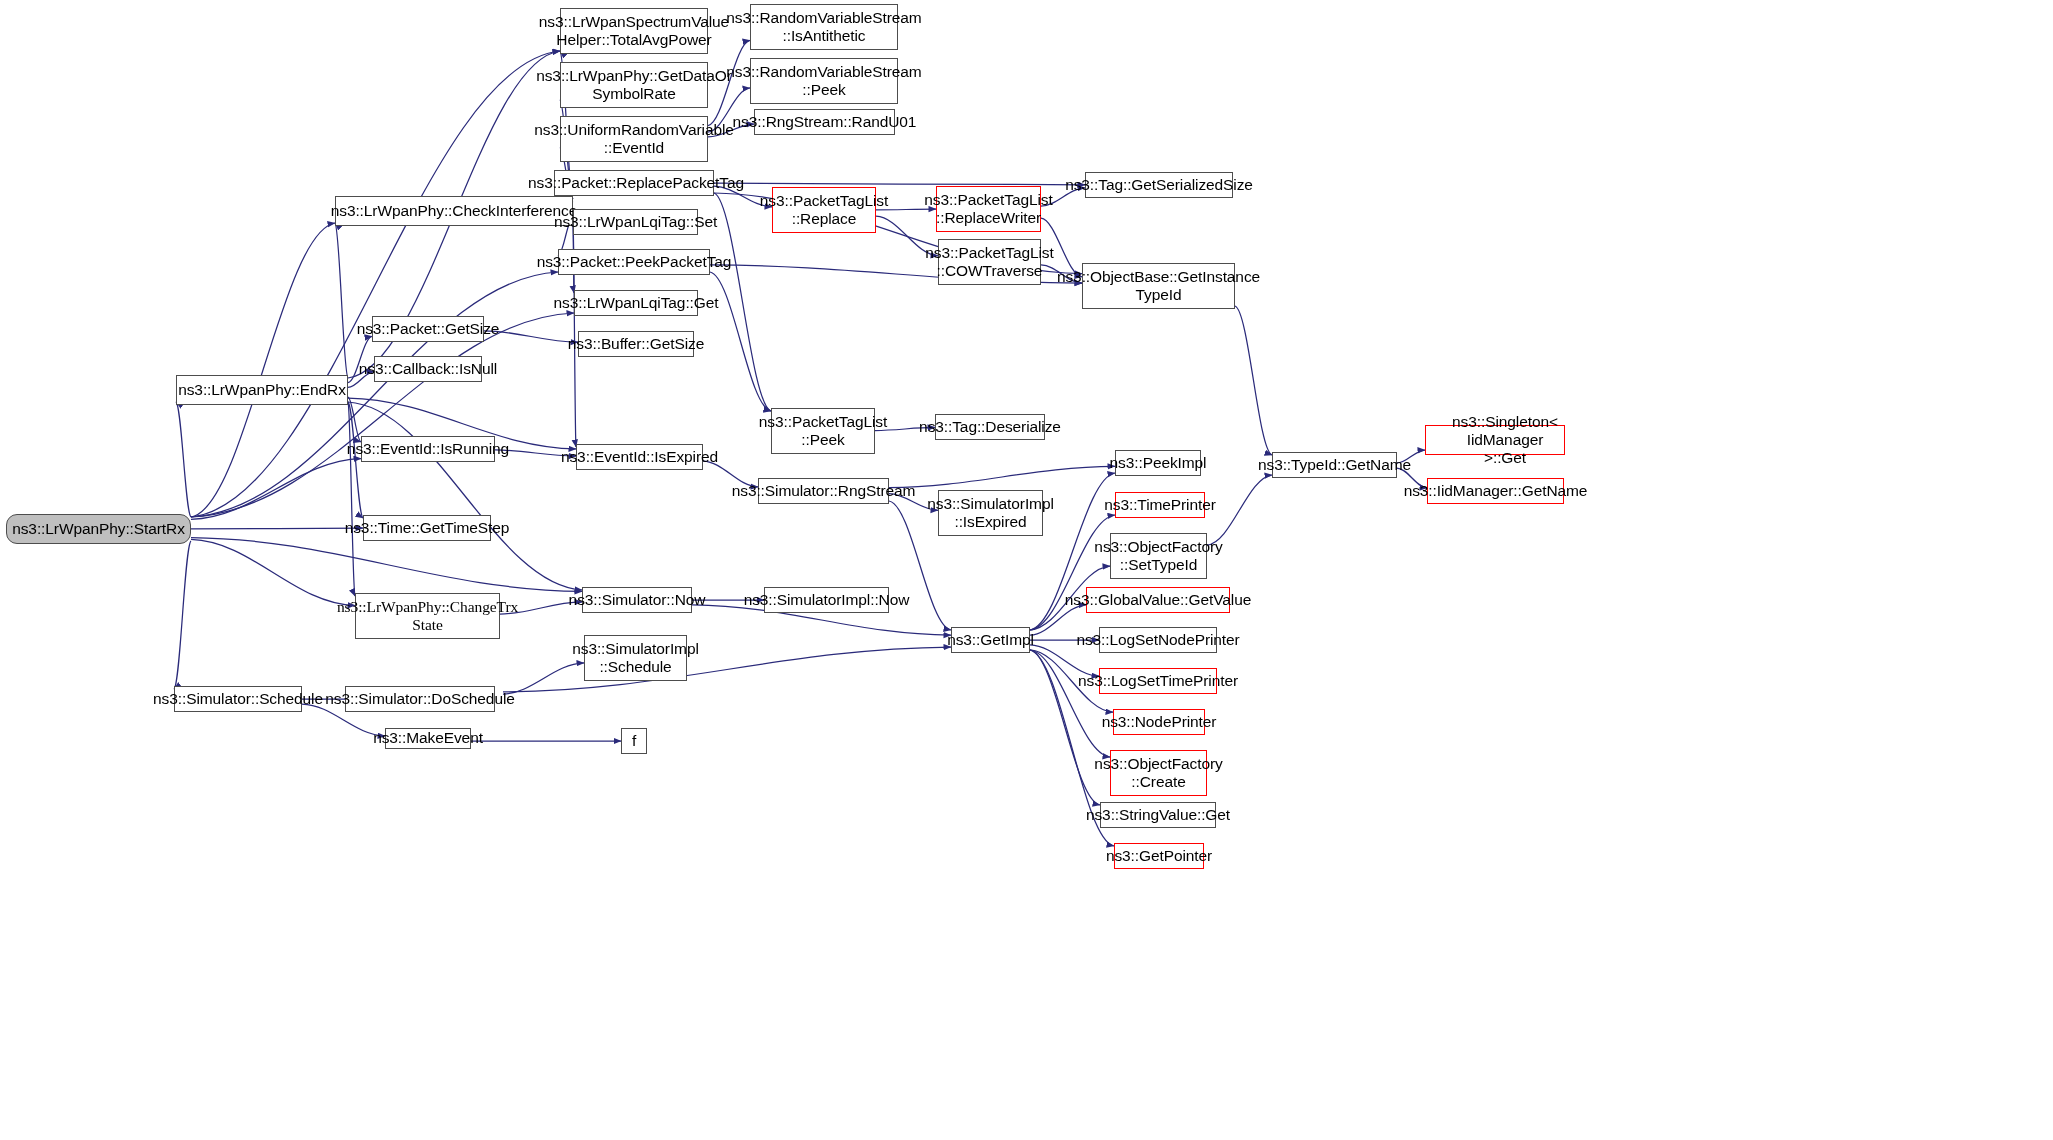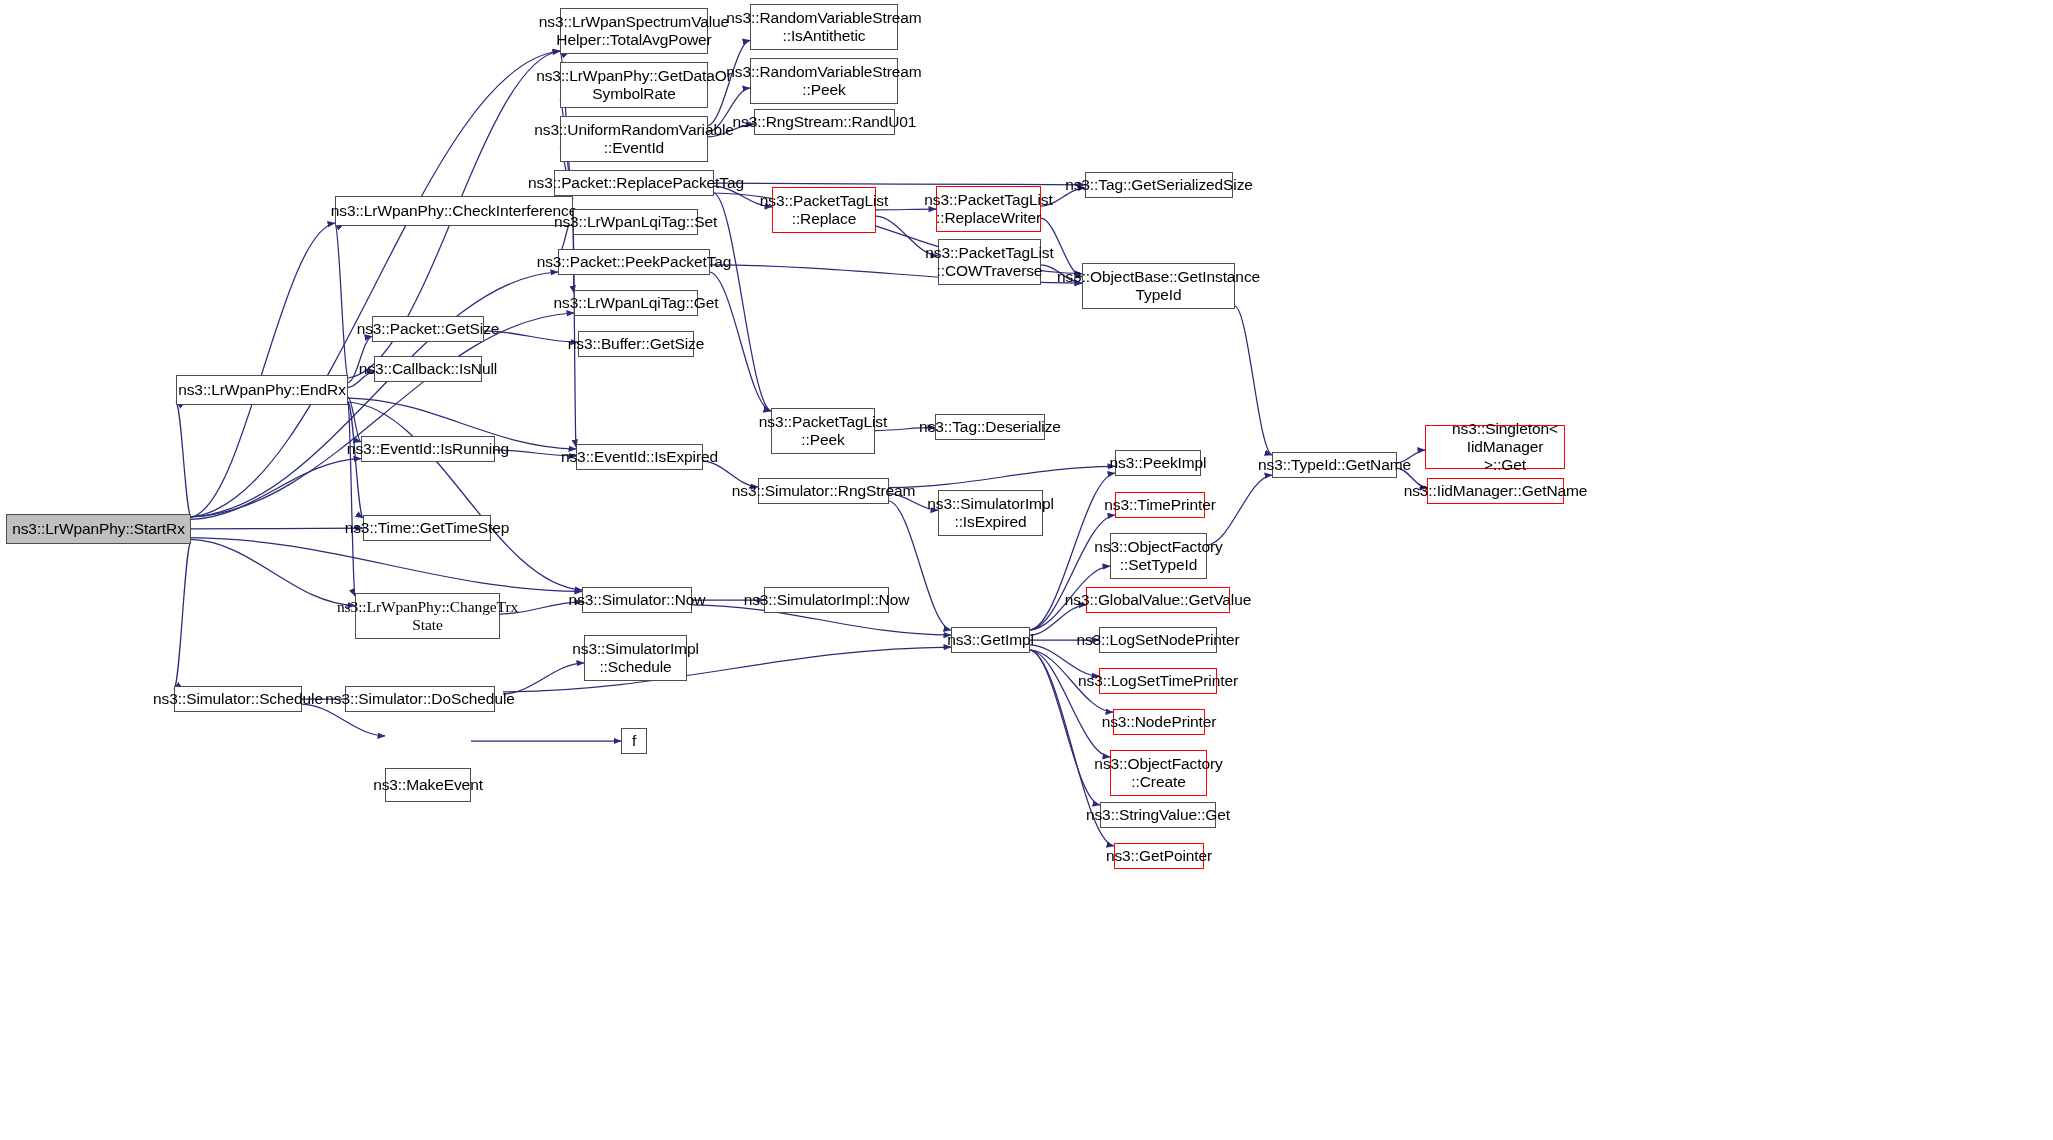--- a/index.html
+++ b/index.html
@@ -25,21 +25,21 @@
     font-size:15.5px;
     line-height:1.18;
     color:#000000;
     background:#ffffff;
     border:1.4px solid #4d4d4d;
     white-space:pre-line;
     padding:0 4px;
     letter-spacing:-0.1px;
   }
   .node.red{ border-color:#ff0000; }
-  .node.root{ background:#bfbfbf; border-color:#4d4d4d; }
+  .node.root{ background:#bfbfbf; border-color:#4d4d4d;border-radius:11px; }
   .node span{display:block;}
 </style>
 </head>
 <body>
 
 <div id="canvas">
   <svg id="edges" xmlns="http://www.w3.org/2000/svg">
     <defs>
       <marker id="arrow" markerWidth="9" markerHeight="9" refX="7.5" refY="3.2" orient="auto" markerUnits="userSpaceOnUse">
         <path d="M0,0 L8,3.2 L0,6.4 z" fill="#2a2a7a"></path>
@@ -150,21 +150,21 @@
 ::IsExpired</span></div>
       <div class="node" style="left: 363px; top: 515px; width: 128px; height: 26px;"><span>ns3::Time::GetTimeStep</span></div>
       <div class="node" style="left: 355px; top: 593px; width: 145px; height: 46px; font-family: Liberation Serif, serif;"><span>ns3::LrWpanPhy::ChangeTrx
 State</span></div>
       <div class="node" style="left: 582px; top: 587px; width: 110px; height: 26px;"><span>ns3::Simulator::Now</span></div>
       <div class="node" style="left: 764px; top: 587px; width: 125px; height: 26px;"><span>ns3::SimulatorImpl::Now</span></div>
       <div class="node" style="left: 584px; top: 635px; width: 103px; height: 46px;"><span>ns3::SimulatorImpl
 ::Schedule</span></div>
       <div class="node" style="left: 174px; top: 686px; width: 128px; height: 26px;"><span>ns3::Simulator::Schedule</span></div>
       <div class="node" style="left: 345px; top: 686px; width: 150px; height: 26px;"><span>ns3::Simulator::DoSchedule</span></div>
-      <div class="node" style="left: 385px; top: 728px; width: 86px; height: 34px; margin-top: 40px;"><span>ns3::MakeEvent</span></div>
+      <div class="node" style="left: 385px; top: 728px; width: 86px; height: 21px;"><span>ns3::MakeEvent</span></div>
       <div class="node" style="left: 621px; top: 728px; width: 26px; height: 26px;"><span>f</span></div>
       <div class="node" style="left: 951px; top: 627px; width: 79px; height: 26px;"><span>ns3::GetImpl</span></div>
       <div class="node" style="left: 1115px; top: 450px; width: 86px; height: 26px;"><span>ns3::PeekImpl</span></div>
       <div class="node red" style="left: 1115px; top: 492px; width: 90px; height: 26px;"><span>ns3::TimePrinter</span></div>
       <div class="node" style="left: 1110px; top: 533px; width: 97px; height: 46px;"><span>ns3::ObjectFactory
 ::SetTypeId</span></div>
       <div class="node red" style="left: 1086px; top: 587px; width: 144px; height: 26px;"><span>ns3::GlobalValue::GetValue</span></div>
       <div class="node" style="left: 1099px; top: 627px; width: 118px; height: 26px;"><span>ns3::LogSetNodePrinter</span></div>
       <div class="node red" style="left: 1099px; top: 668px; width: 118px; height: 26px;"><span>ns3::LogSetTimePrinter</span></div>
       <div class="node red" style="left: 1113px; top: 709px; width: 92px; height: 26px;"><span>ns3::NodePrinter</span></div>
@@ -175,17 +175,17 @@
       <div class="node red" style="left: 772px; top: 187px; width: 104px; height: 46px;"><span>ns3::PacketTagList
 ::Replace</span></div>
       <div class="node red" style="left: 936px; top: 186px; width: 105px; height: 46px;"><span>ns3::PacketTagList
 ::ReplaceWriter</span></div>
       <div class="node" style="left: 938px; top: 239px; width: 103px; height: 46px;"><span>ns3::PacketTagList
 ::COWTraverse</span></div>
       <div class="node" style="left: 1085px; top: 172px; width: 148px; height: 26px;"><span>ns3::Tag::GetSerializedSize</span></div>
       <div class="node" style="left: 1082px; top: 263px; width: 153px; height: 46px;"><span>ns3::ObjectBase::GetInstance
 TypeId</span></div>
       <div class="node" style="left: 1272px; top: 452px; width: 125px; height: 26px;"><span>ns3::TypeId::GetName</span></div>
-      <div class="node red" style="left: 1425px; top: 425px; width: 140px; height: 44px; padding-left: 24px;"><span>ns3::Singleton&lt; IidManager
+      <div class="node red" style="left: 1425px; top: 425px; width: 140px; height: 30px; padding-left: 24px;"><span>ns3::Singleton&lt; IidManager
 &gt;::Get</span></div>
       <div class="node red" style="left: 1427px; top: 478px; width: 137px; height: 26px;"><span>ns3::IidManager::GetName</span></div>
     </div>
 </div>
 
 </body></html>

